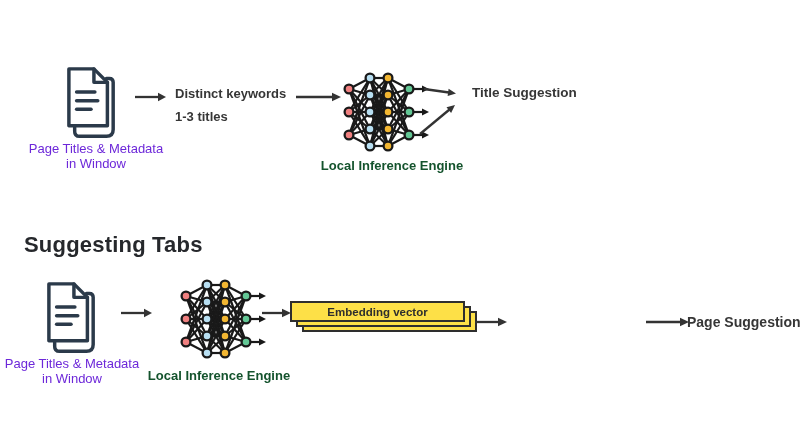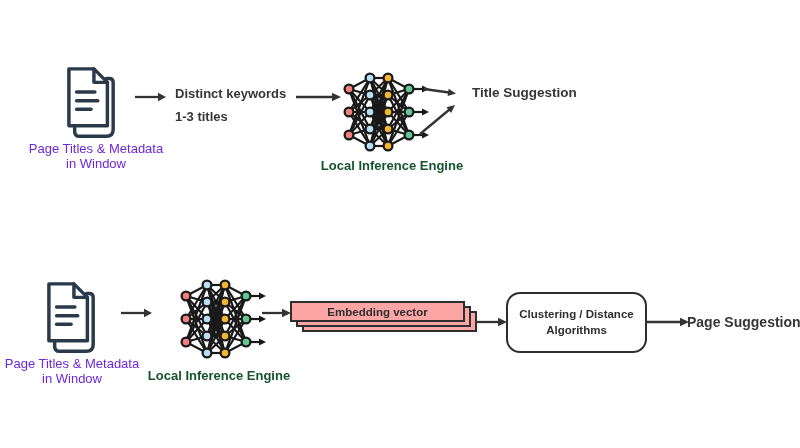--- a/index.html
+++ b/index.html
@@ -11,21 +11,21 @@
   .caption.bold{font-weight:700;color:#14532d;line-height:15.5px}
   .lbl{position:absolute;font-size:13px;font-weight:700;color:#363636;white-space:nowrap}
   .lbl.big{font-size:14px}
   svg.arrow{position:absolute;overflow:visible}
   svg.arrow line{stroke:#333333;stroke-width:2.3}
   svg.arrow polygon{fill:#333333}
   svg.doc-icon{position:absolute;width:58px;height:77px;overflow:visible}
   .doc-stroke{stroke:#2b3a4a;stroke-width:3.6;stroke-linejoin:round;stroke-linecap:round;fill:none}
   .doc-page{fill:#ffffff}
   svg.nn-icon{position:absolute;width:92px;height:84px;overflow:visible}
-  .stack-box{position:absolute;width:175px;height:21px;background:#fca5a5;border:2px solid #2e2e2e}
+  .stack-box{position:absolute;width:175px;height:21px;background:#fde047;border:2px solid #2e2e2e}
   .stack-front{display:flex;align-items:center;justify-content:center;font-size:11.5px;font-weight:700;color:#2e2e2e}
   .round-box{position:absolute;left:506px;top:292px;width:141px;height:61px;background:#ffffff;border:2.2px solid #2e2e2e;border-radius:14px;display:flex;flex-direction:column;align-items:center;justify-content:center;font-size:11.5px;font-weight:700;color:#2e2e2e;line-height:15.5px;text-align:center}
 </style>
 </head>
 <body>
 
 <div class="canvas">
 
 
   <svg class="doc-icon" style="left:63px;top:66px" viewBox="0 0 60 80">
@@ -141,20 +141,21 @@
     <line x1="6" y1="54" x2="35.5" y2="29.5"></line>
     <polygon points="41,25 37.1,32.9 32.5,27.3"></polygon>
   </svg>
 
   <div class="lbl" style="left:472px;top:85px;font-size:13.5px">Title Suggestion</div>
 
   <div class="caption bold" style="left:312px;top:158px;width:160px">
     <div>Local Inference Engine</div>
   </div>
 
+  <h1 class="title" style="left:24px;top:232px">Suggesting Tabs</h1>
 
   <svg class="doc-icon" style="left:43px;top:281px" viewBox="0 0 60 80">
     <path class="doc-stroke" d="M45 13 H48 Q52 13 52 17 V66 Q52 73 45 73 H17 Q12 73 12 68 V64"></path>
     <path class="doc-stroke doc-page" d="M6 3 H32 L46 17 V62 H6 Z"></path>
     <path class="doc-stroke" d="M32 3 V17 H46"></path>
     <line class="doc-stroke" x1="14" y1="27" x2="33" y2="27"></line>
     <line class="doc-stroke" x1="14" y1="36" x2="36" y2="36"></line>
     <line class="doc-stroke" x1="14" y1="45" x2="29" y2="45"></line>
   </svg>
 
@@ -261,24 +262,20 @@
   <div class="stack-box" style="left:296px;top:306px"></div>
   <div class="stack-box stack-front" style="left:290px;top:301px">
     <span>Embedding vector</span>
   </div>
 
   <svg class="arrow" style="left:475px;top:315px" width="33" height="14" viewBox="0 0 33 14">
     <line x1="0" y1="7" x2="26" y2="7"></line>
       <polygon points="23,2.8 32,7 23,11.2"></polygon>
   </svg>
 
-  <div class="round-box">
-    <div>Clustering / Distance</div>
-    <div>Algorithms</div>
-  </div>
 
   <svg class="arrow" style="left:646px;top:315px" width="45" height="14" viewBox="0 0 45 14">
     <line x1="0" y1="7" x2="37" y2="7"></line>
       <polygon points="34,2.8 43,7 34,11.2"></polygon>
   </svg>
 
   <div class="lbl big" style="left:687px;top:314px">Page Suggestions</div>
 
 </div>
 

